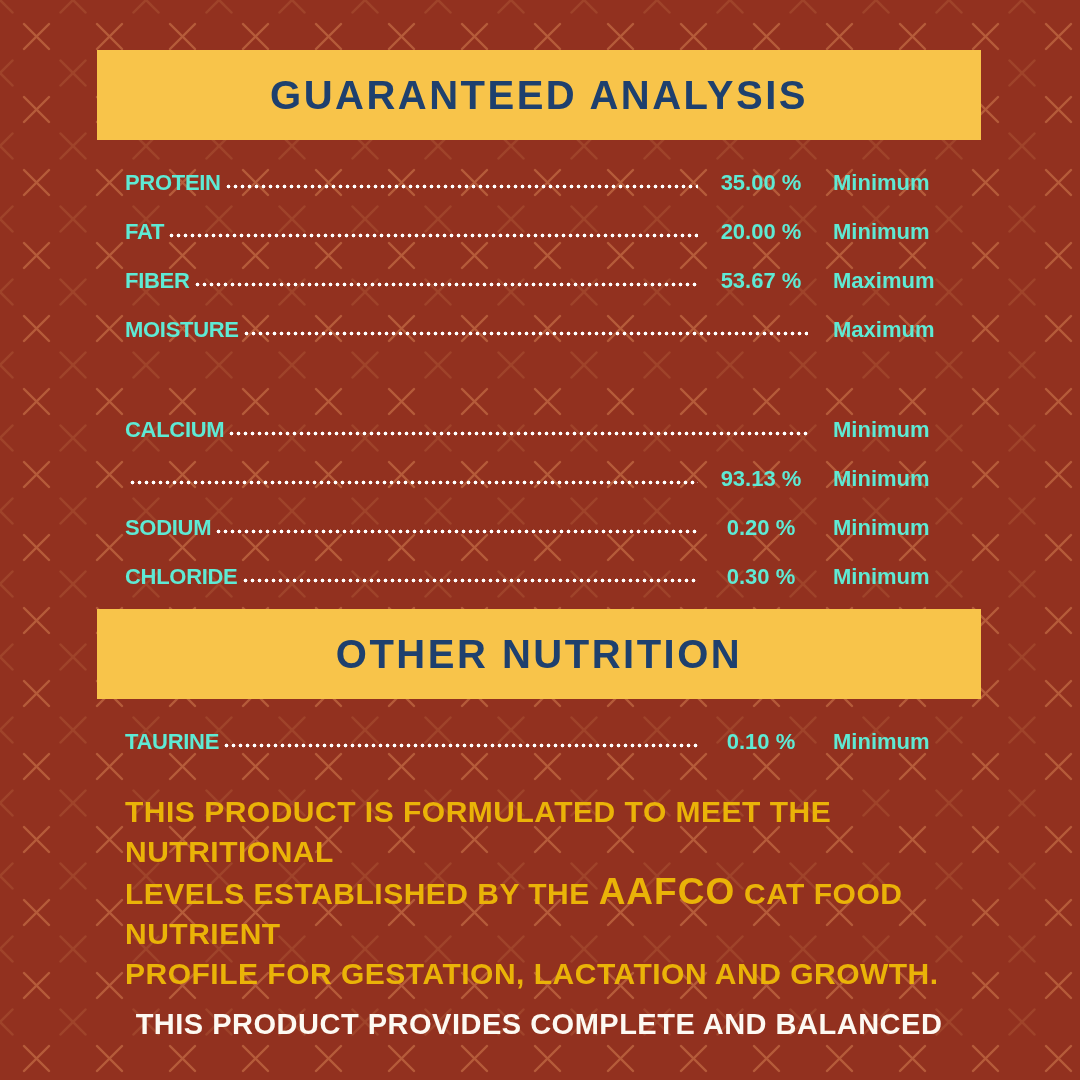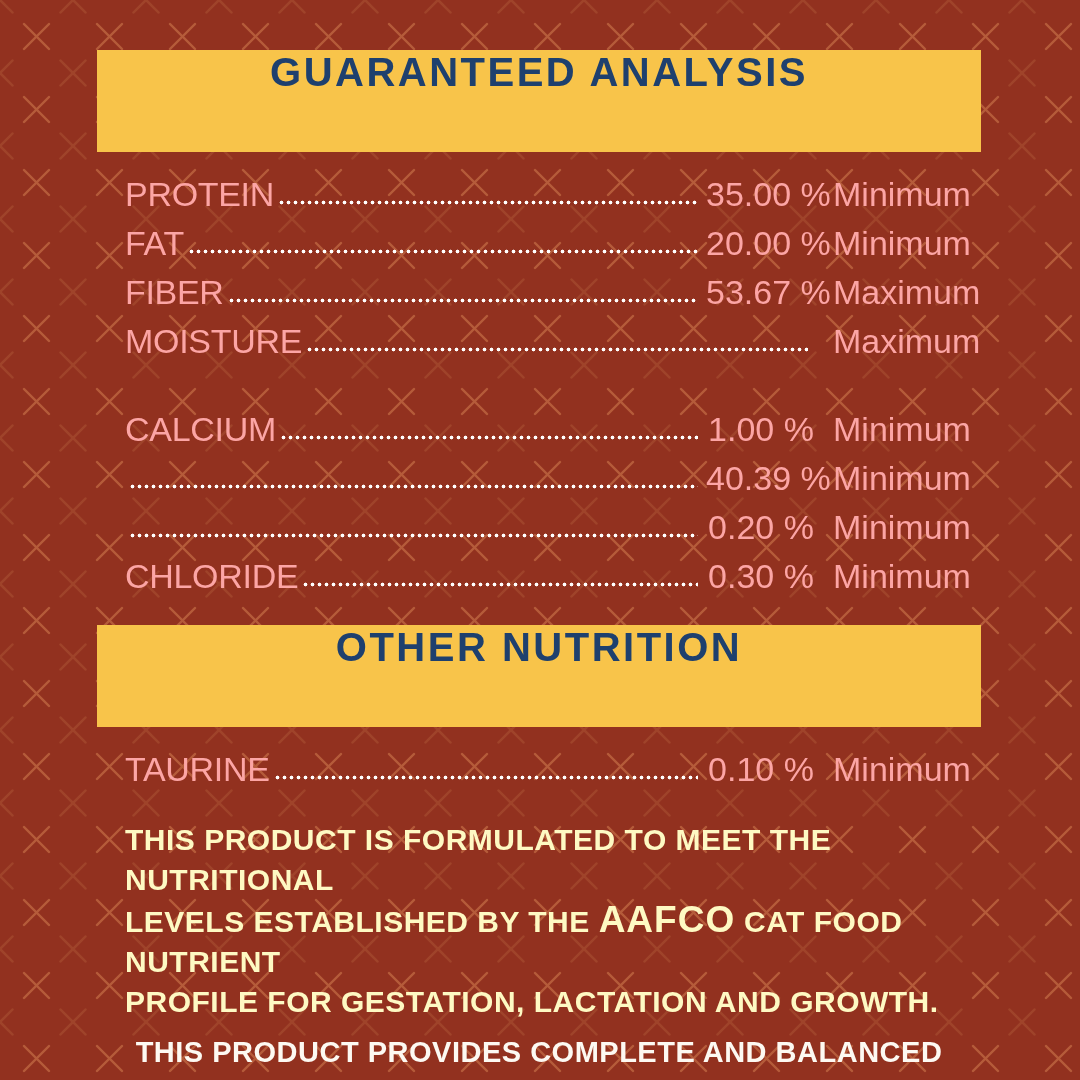--- a/index.html
+++ b/index.html
@@ -15,52 +15,53 @@
     width: 1080px; height: 1080px;
     display: block;
   }
   .content {
     position: absolute;
     left: 97px; top: 0;
     width: 884px;
   }
   .top-spacer { height: 50px; }
   .section-bar {
-    height: 102px;
+    height: 90px;
     background: #F8C44A;
     display: flex;
+    align-items: center;
     justify-content: center;
   }
   .bar-title {
     color: #1E406E;
     font-weight: bold;
     font-size: 40px;
     letter-spacing: 2.5px;
     white-space: nowrap;
   }
   .bar-title.condensed {
     display: inline-block;
     font-size: 46px;
     letter-spacing: 1px;
     transform: scaleX(0.82);
     transform-origin: center;
   }
   .rows {
     padding: 18px 26px 21px 28px;
   }
-  .rows.minerals { padding-bottom: 24px; }
+  .rows.minerals { padding-bottom: 8px; margin-top: 12px; }
   .rows.other { padding-bottom: 0; }
   .row {
     height: 49px;
     line-height: 49px;
     display: flex;
     align-items: baseline;
-    color: #fca5a5;
-    font-weight: normal;
-    font-size: 34px;
+    color: #5eead4;
+    font-weight: bold;
+    font-size: 22px;
   }
   .nutrient-label {
     white-space: nowrap;
     letter-spacing: -0.3px;
   }
   .leader {
     flex: 1;
     height: 7px;
     margin: 0 8px 0 4px;
     background-image: radial-gradient(circle, #FFFFFF 1.8px, transparent 2.1px);
@@ -75,21 +76,21 @@
   }
   .nutrient-qualifier {
     width: 122px;
     margin-left: 17px;
     text-align: left;
     white-space: nowrap;
   }
   .aafco-note {
     margin: 26px 0 0 0;
     padding: 0 10px 0 28px;
-    color: #fef9c3;
+    color: #eab308;
     font-weight: bold;
     font-size: 30px;
     line-height: 40px;
     letter-spacing: 0.5px;
     text-align: left;
   }
   .brand-name {
     font-size: 37px;
     letter-spacing: 1px;
   }
@@ -159,29 +160,29 @@
       <span class="nutrient-label">MOISTURE</span>
       <span class="leader"></span>
       <span class="nutrient-qualifier">Maximum</span>
     </div>
   </div>
 
   <div class="rows minerals">
     <div class="row">
       <span class="nutrient-label">CALCIUM</span>
       <span class="leader"></span>
-      <span class="nutrient-value">1.00 %</span>
-      <span class="nutrient-qualifier">Minimum</span>
-    </div>
-    <div class="row">
-      <span class="leader"></span>
-      <span class="nutrient-value">40.39 %</span>
-      <span class="nutrient-qualifier">Minimum</span>
-    </div>
-    <div class="row">
+      <span class="nutrient-qualifier">Minimum</span>
+    </div>
+    <div class="row">
+      <span class="leader"></span>
+      <span class="nutrient-value">93.13 %</span>
+      <span class="nutrient-qualifier">Minimum</span>
+    </div>
+    <div class="row">
+      <span class="nutrient-label">SODIUM</span>
       <span class="leader"></span>
       <span class="nutrient-value">0.20 %</span>
       <span class="nutrient-qualifier">Minimum</span>
     </div>
     <div class="row">
       <span class="nutrient-label">CHLORIDE</span>
       <span class="leader"></span>
       <span class="nutrient-value">0.30 %</span>
       <span class="nutrient-qualifier">Minimum</span>
     </div>

